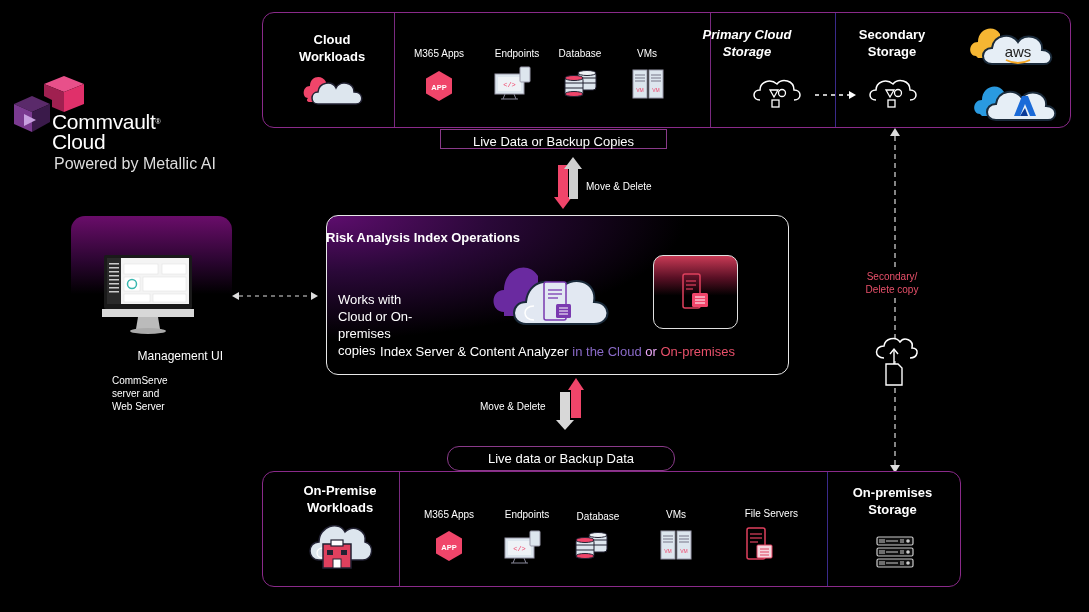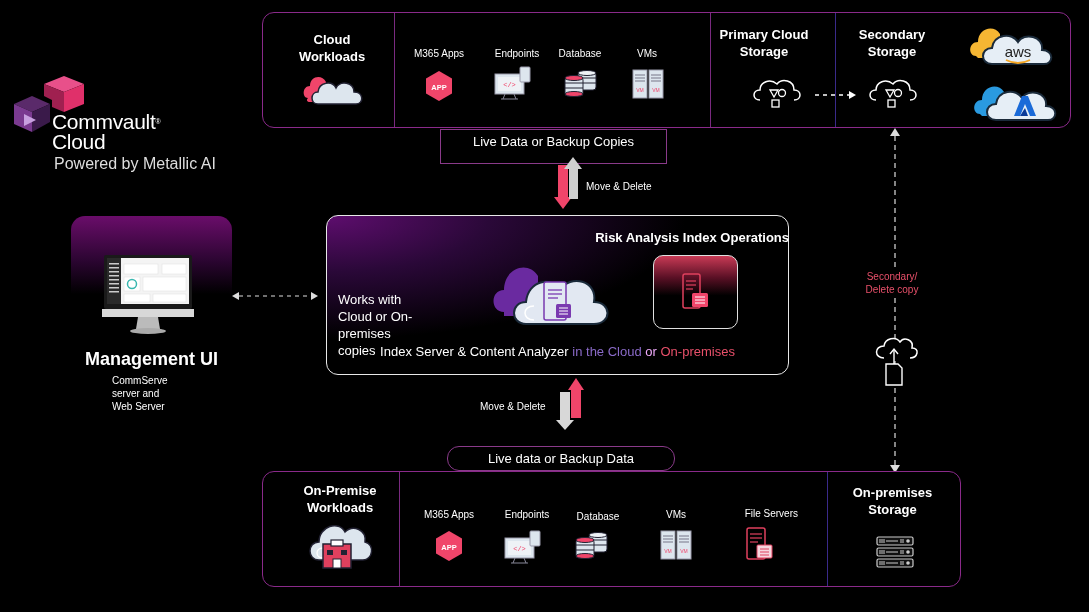--- a/index.html
+++ b/index.html
@@ -99,21 +99,21 @@
       <line x1="3" y1="9" x2="13" y2="9"></line>
       <line x1="3" y1="12" x2="13" y2="12"></line>
     <line x1="19" y1="6" x2="29" y2="6"></line>
       <line x1="19" y1="9" x2="29" y2="9"></line>
       <line x1="19" y1="12" x2="29" y2="12"></line>
   </g>
   <text x="8" y="23" font-size="5" text-anchor="middle" fill="#f0456a" font-family="Liberation Sans, sans-serif">VM</text>
   <text x="24" y="23" font-size="5" text-anchor="middle" fill="#f0456a" font-family="Liberation Sans, sans-serif">VM</text>
 </svg>
 
-<div class="h-title" style="left:705px;top:26px;width:118px;">
+<div class="h-title" style="left:688px;top:26px;width:118px;font-style:italic;">
   <div>Primary Cloud</div>
   <div>Storage</div>
 </div>
 <div class="h-title" style="left:842px;top:26px;width:100px;">
   <div>Secondary</div>
   <div>Storage</div>
 </div>
 
 <svg class="abs" style="left:750px;top:76px;" width="54" height="32" viewBox="0 0 54 32">
   <path d="M10,24 C2,24 2,14 10,14 C10,6 20,2 27,8 C32,2 44,4 44,14 C52,14 52,24 44,24" fill="none" stroke="#fff" stroke-width="1.5"></path>
@@ -139,21 +139,21 @@
   <path d="M38,42 Q50,48 62,42" fill="none" stroke="#f5a623" stroke-width="1.8"></path>
 </svg>
 
 <svg class="abs" style="left:972px;top:78px;" width="90" height="46" viewBox="0 0 90 46">
   <path d="M8,36 C0,36 0,22 10,22 C10,8 26,4 32,14 L32,38 L10,38Z" fill="#2a9ae0"></path>
   <path d="M24,42 C12,42 12,26 24,26 C26,12 44,10 50,20 C56,10 76,14 74,28 C86,28 86,42 76,42 Z" fill="#e6eef6" stroke="#1a2a3a" stroke-width="2"></path>
   <polygon points="42,38 50,18 56,18 64,38 58,38 53,26 48,38" fill="#1a6ad8"></polygon>
   <polygon points="48,38 53,30 56,38" fill="#0a3a98"></polygon>
 </svg>
 
-<div class="tagbox" style="left:440px;top:129px;width:227px;height:35px;line-height:23px;">Live Data or  Backup Copies</div>
+<div class="tagbox" style="left:440px;top:129px;width:227px;height:20px;line-height:23px;">Live Data or  Backup Copies</div>
 
 <svg class="abs" style="left:554px;top:157px;" width="32" height="52">
   <g>
     <rect x="4" y="8" width="10" height="34" fill="#f0456a"></rect>
     <polygon points="0,40 18,40 9,52" fill="#f0456a"></polygon>
   </g>
   <g>
     <polygon points="10,12 19,0 28,12" fill="#cfcfcf"></polygon>
     <rect x="15" y="12" width="9" height="30" fill="#cfcfcf"></rect>
   </g>
@@ -181,35 +181,35 @@
     <rect x="22" y="22" width="16" height="14"></rect>
       <rect x="41" y="22" width="43" height="14"></rect>
     <rect x="22" y="39" width="26" height="8"></rect>
       <rect x="51" y="39" width="33" height="8"></rect>
   </g>
   <circle cx="30" cy="29" r="4.5" fill="none" stroke="#3ab8b0" stroke-width="1.5"></circle>
   <path d="M0,54 L92,54 L92,62 L0,62 Z" fill="#d8d8d8"></path>
   <path d="M36,62 L56,62 L58,74 L34,74 Z" fill="#bbb"></path>
   <ellipse cx="46" cy="76" rx="18" ry="3" fill="#aaa"></ellipse>
 </svg>
-<div class="abs" style="left:80px;top:349px;width:143px;text-align:center;font-weight:bold;font-size:18px;">Management UI</div>
+<div class="abs" style="left:80px;top:349px;width:143px;text-align:right;font-weight:normal;font-size:12px;">Management UI</div>
 <div class="abs" style="left:112px;top:374px;width:90px;font-size:10px;line-height:13px;">
   <div>CommServe</div>
   <div>server and</div>
   <div>Web Server</div>
 </div>
 
 <svg class="abs" style="left:232px;top:290px;" width="86" height="12">
   <polygon points="0,6 7,2 7,10" fill="#ddd"></polygon>
   <line x1="7" y1="6" x2="79" y2="6" stroke="#ddd" stroke-width="1.2" stroke-dasharray="4,4"></line>
   <polygon points="86,6 79,2 79,10" fill="#ddd"></polygon>
 </svg>
 
 <div class="center-panel" style="left:326px;top:215px;width:463px;height:160px;"></div>
-<div class="abs" style="left:326px;top:230px;width:463px;text-align:right;font-weight:bold;font-size:13px;">Risk Analysis Index Operations</div>
+<div class="abs" style="left:326px;top:230px;width:463px;text-align:left;font-weight:bold;font-size:13px;">Risk Analysis Index Operations</div>
 <div class="abs" style="left:338px;top:254px;width:100px;font-size:13px;line-height:17px;margin-top:37px;">
   <div>Works with</div>
   <div>Cloud or On-</div>
   <div>premises</div>
   <div>copies</div>
 </div>
 <svg class="abs" style="left:490px;top:260px;" width="126" height="68" viewBox="0 0 126 68">
   <path d="M14,52 C0,52 0,30 14,30 C14,8 38,0 48,16 L48,56 L14,56Z" fill="#6a2aa0"></path>
   <path d="M36,64 C20,64 20,42 36,42 C38,20 62,16 70,30 C80,14 108,20 104,42 C122,42 122,64 104,64 Z" fill="#e2e8f2" stroke="#1a2a3a" stroke-width="2"></path>
   <path d="M44,60 C32,60 32,46 44,46" fill="none" stroke="#fff" stroke-width="1.5"></path>

